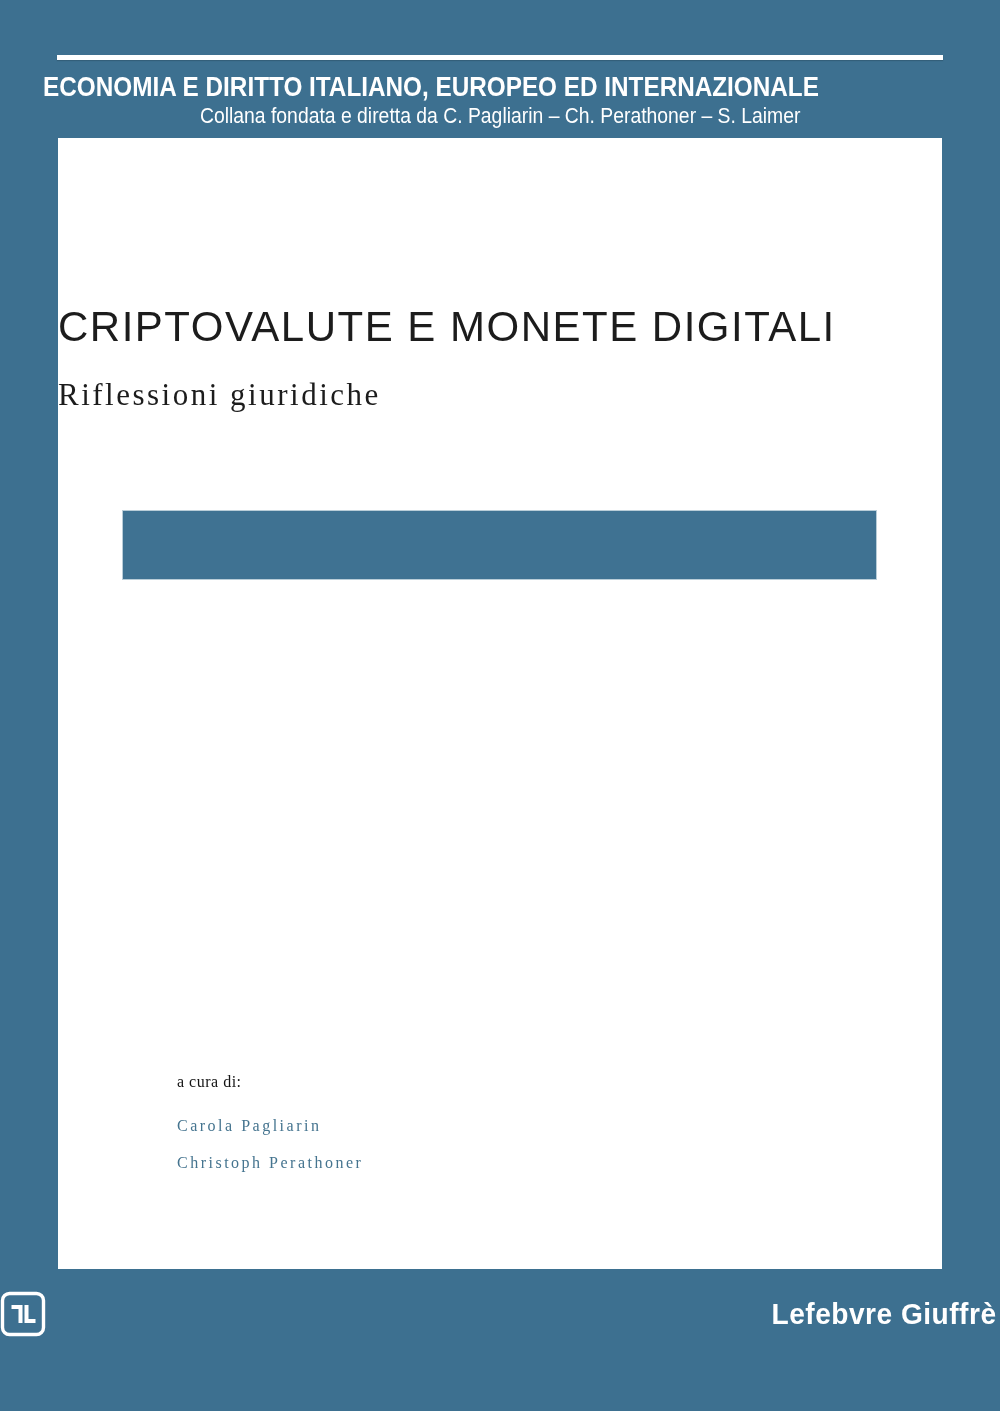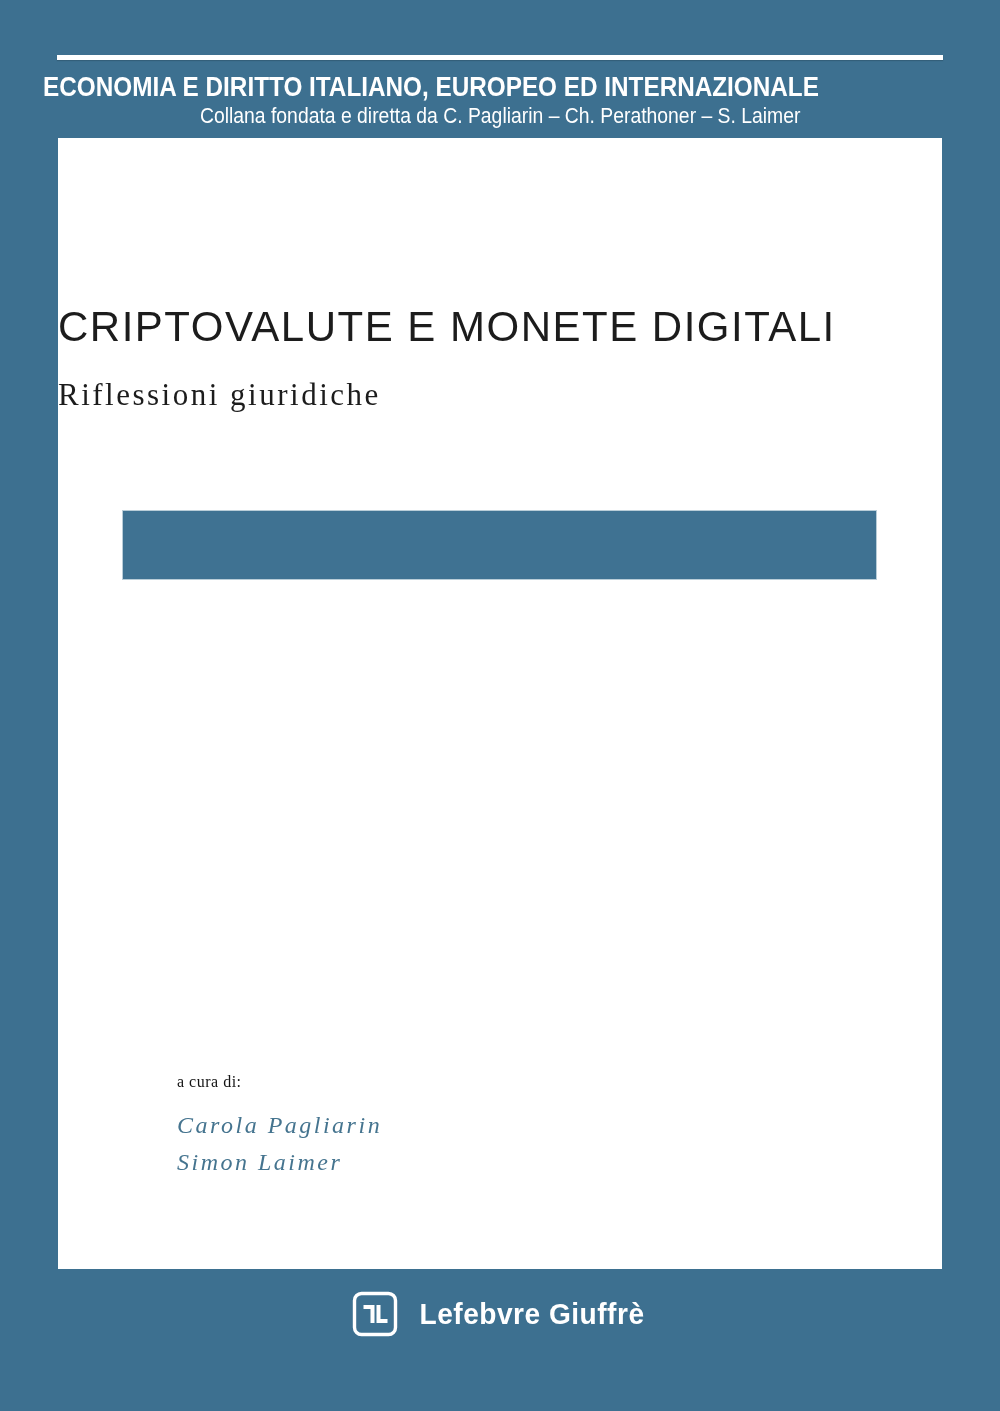--- a/index.html
+++ b/index.html
@@ -107,36 +107,35 @@
   }
   .edited-by {
     font-family: "Liberation Serif", serif;
     font-size: 16px;
     letter-spacing: 0.5px;
     color: #141414;
     margin-bottom: 16px;
   }
   .editor-name {
     font-family: "Liberation Serif", serif;
-    font-style: italic;
-    font-size: 24px;
+    font-size: 16px;
     letter-spacing: 2.5px;
     line-height: 37px;
     color: var(--editor-names);
     white-space: nowrap;
   }
   .publisher {
     position: absolute;
     left: 0;
     top: 1288px;
     width: 100%;
     height: 52px;
     display: flex;
     align-items: center;
-    justify-content: center;
+    justify-content: space-between;
     gap: 18px;
   }
   .logo-mark { display: inline-flex; width: 46px; height: 46px; }
   .logo-mark svg { width: 46px; height: 46px; }
   .logo-text {
     display: inline-block;
     color: #ffffff;
     font-size: 29px;
     font-weight: bold;
     letter-spacing: 0.5px;
@@ -159,21 +158,21 @@
   </div>
 
   <div class="panel">
     <div class="book-title">CRIPTOVALUTE E MONETE DIGITALI</div>
     <div class="book-subtitle">Riflessioni giuridiche</div>
     <div class="accent-bar"></div>
 
     <div class="editors">
       <div class="edited-by">a cura di:</div>
       <div class="editor-name">Carola Pagliarin</div>
-      <div class="editor-name">Simon Laimer</div>
+      <div class="editor-name">Christoph Perathoner</div>
     </div>
   </div>
 
   <div class="publisher">
     <span class="logo-mark">
       <svg viewBox="0 0 46 46" xmlns="http://www.w3.org/2000/svg">
         <rect x="2.5" y="2.5" width="41" height="41" rx="7" fill="none" stroke="#ffffff" stroke-width="3.4"></rect>
         <path d="M 11.5 14 H 22.5 V 32 H 18.5 V 18 H 11.5 Z" fill="#ffffff"></path>
         <path d="M 24.5 14 H 28.5 V 28 H 35.5 V 32 H 24.5 Z" fill="#ffffff"></path>
       </svg>

